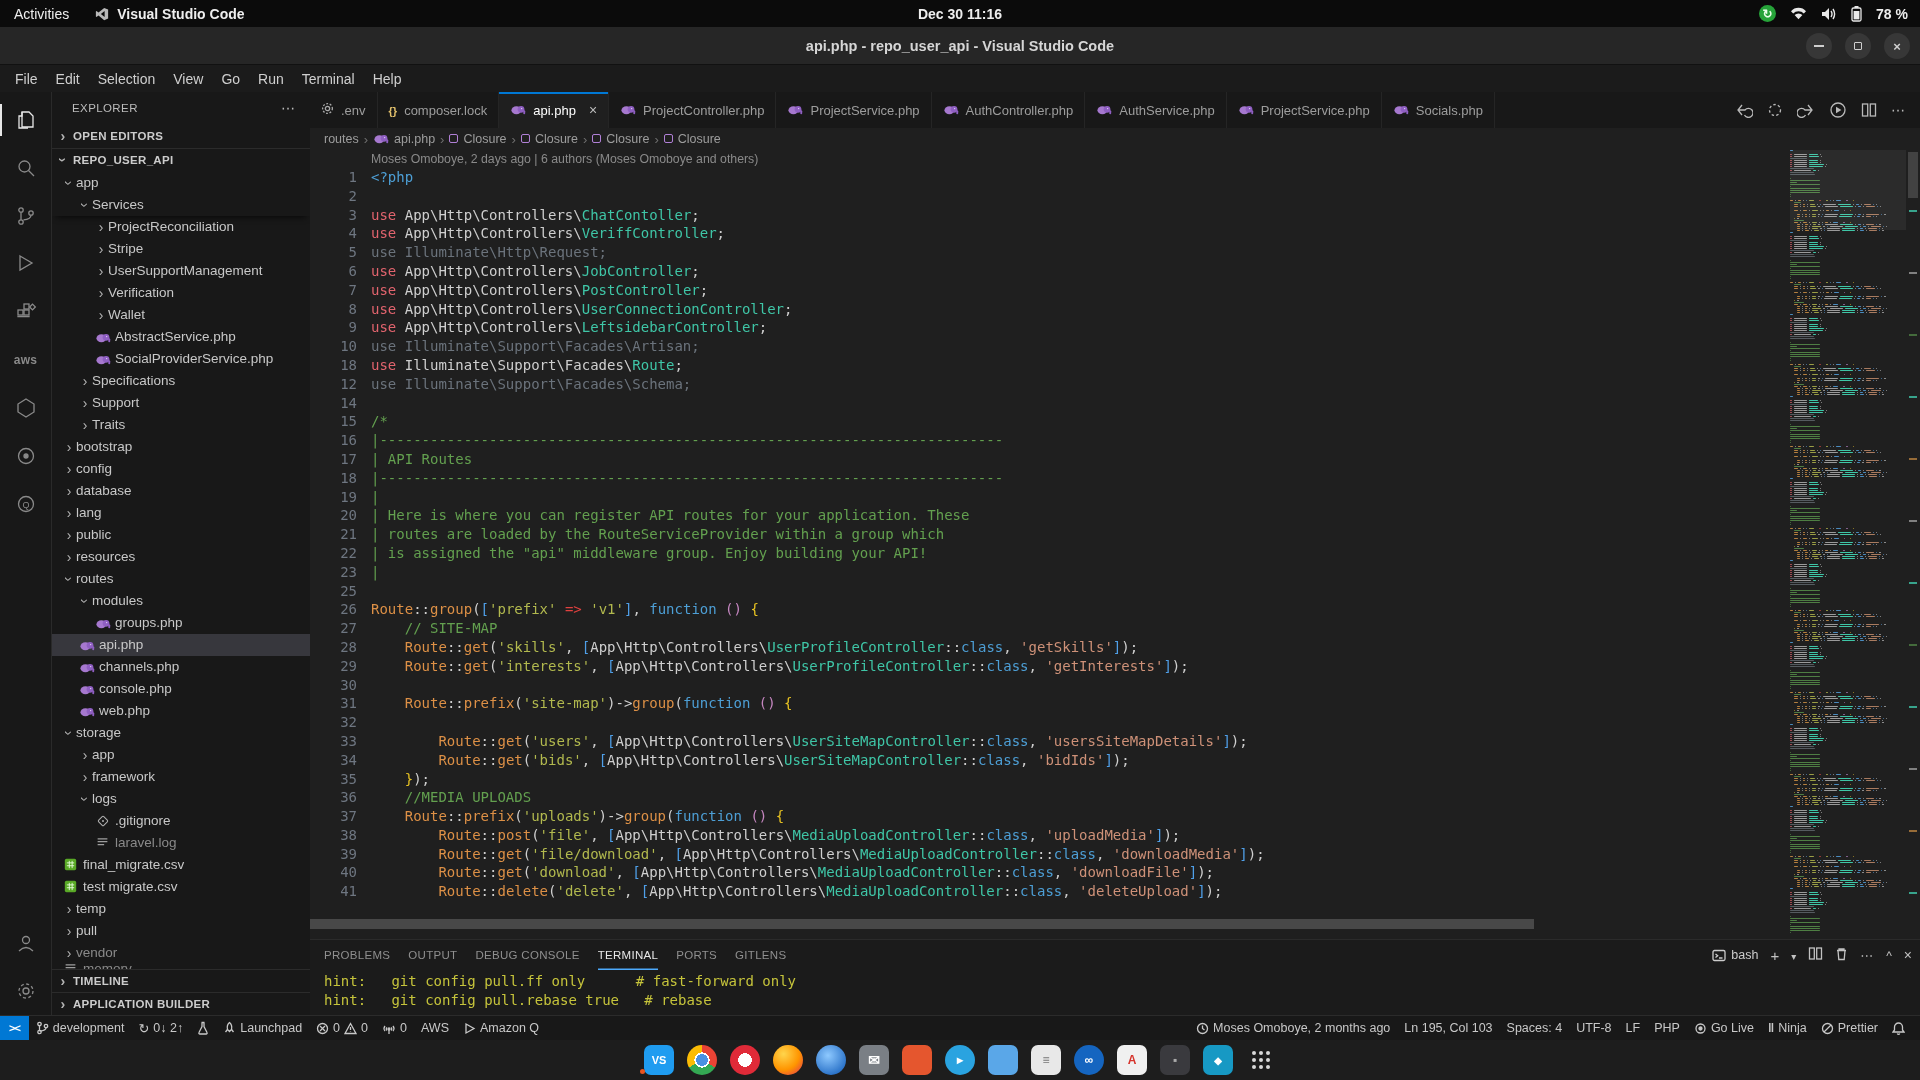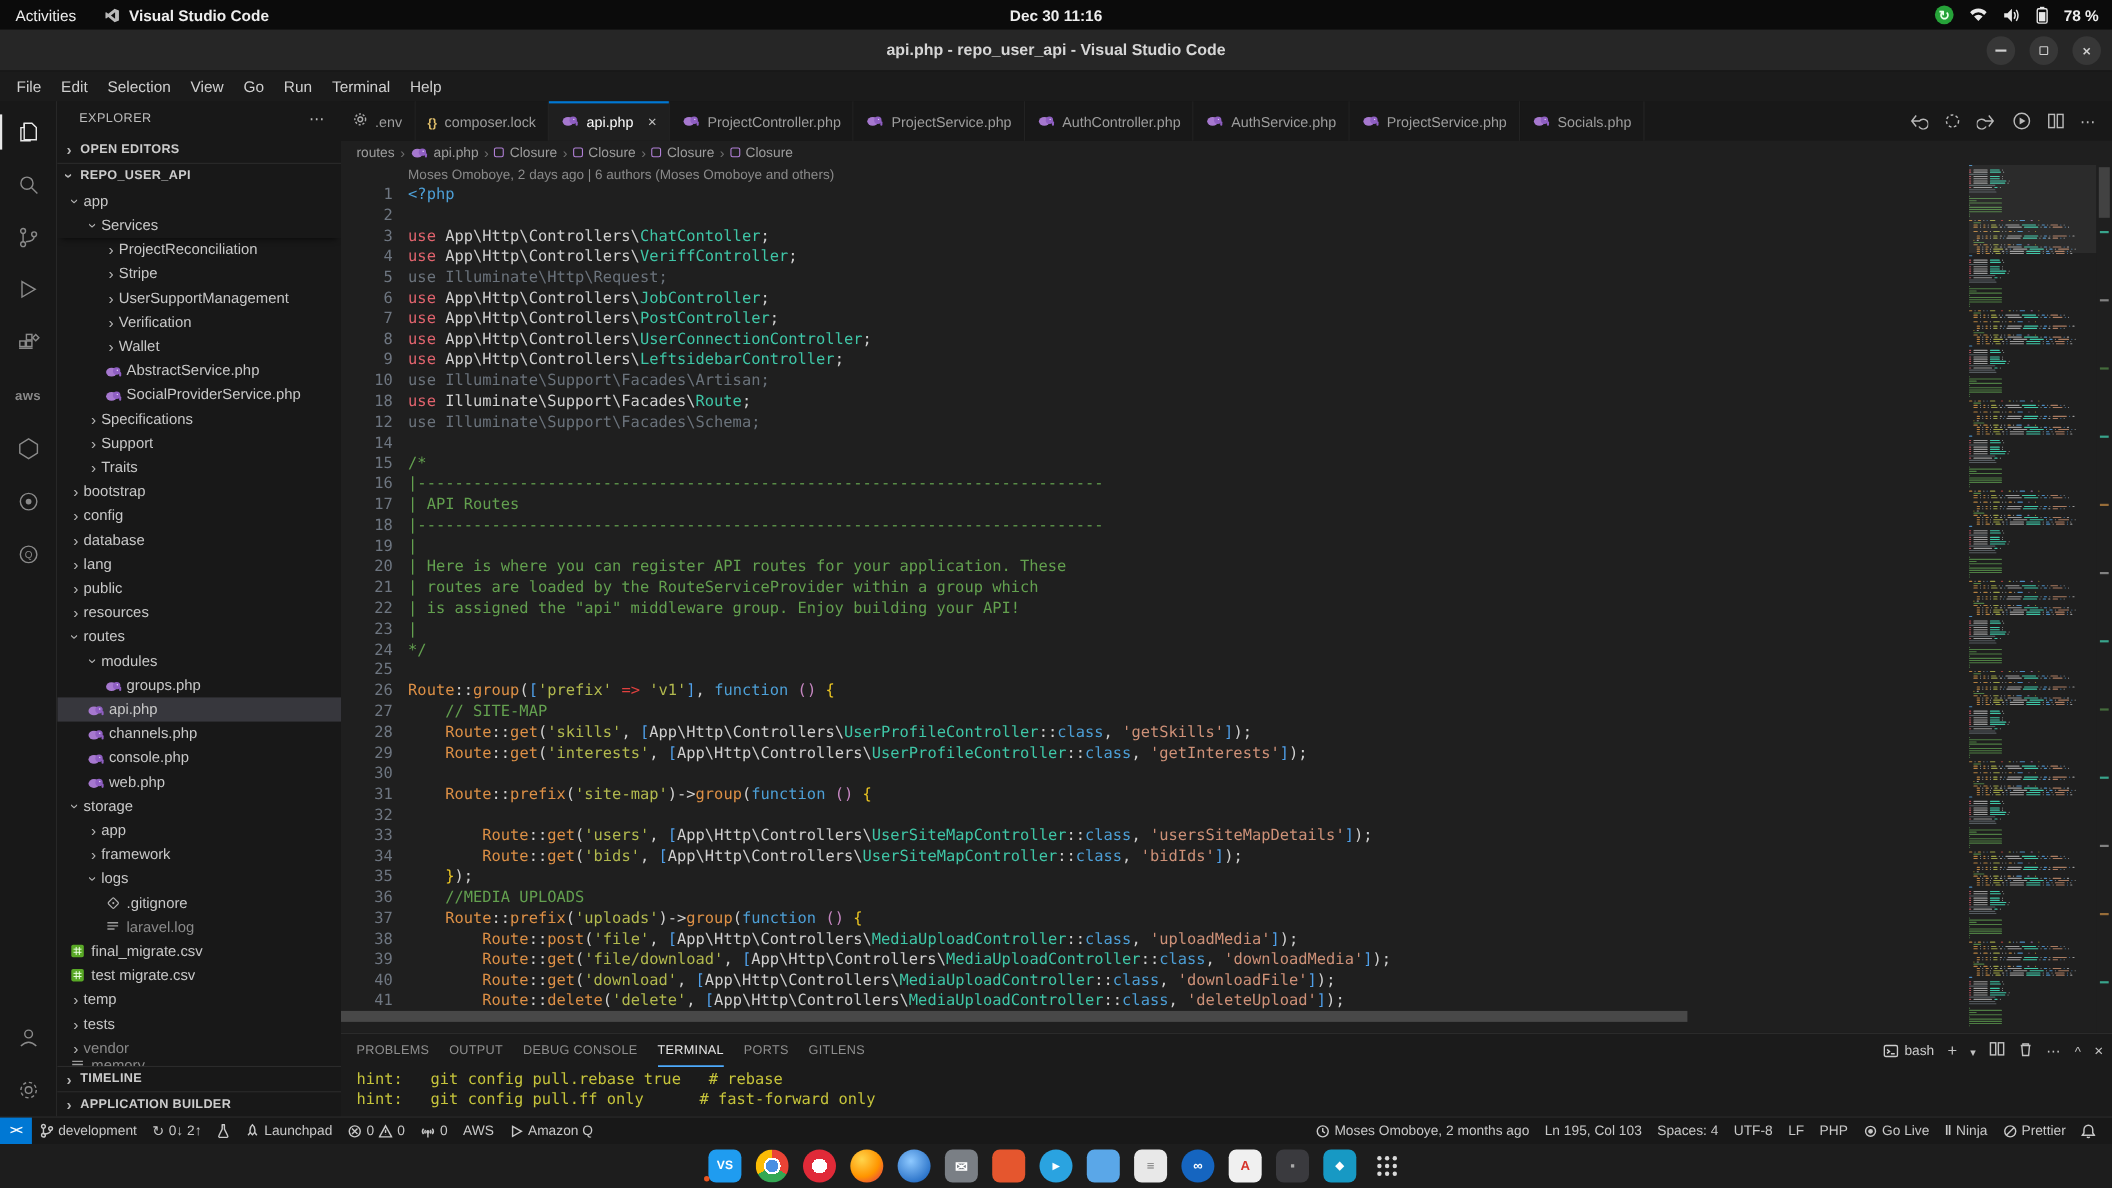--- a/index.html
+++ b/index.html
@@ -466,21 +466,21 @@
               </svg>
             </span>
             <span>test migrate.csv</span>
           </div>
           <div class="trow" style="padding-left: 10px;">
             <span class="chev">›</span>
             <span>temp</span>
           </div>
           <div class="trow" style="padding-left: 10px;">
             <span class="chev">›</span>
-            <span>tests</span>
+            <span>pull</span>
           </div>
           <div class="trow dim" style="padding-left: 10px;">
             <span class="chev">›</span>
             <span>vendor</span>
           </div>
           <div class="trow dim partial" style="padding-left: 10px; text-align: right;">
             <span class="icon">
               <svg width="13" height="13" viewBox="0 0 16 16">
                 <path d="M2 3.5h12 M2 7h12 M2 10.5h8" stroke="#9d9d9d" stroke-width="1.6"></path>
               </svg>
@@ -663,21 +663,20 @@
             <div class="cline"><span class="gut">14</span><span class="ctext"></span></div>
             <div class="cline"><span class="gut">15</span><span class="ctext"><span class="c-cmt">/*</span></span></div>
             <div class="cline"><span class="gut">16</span><span class="ctext"><span class="c-cmt">|--------------------------------------------------------------------------</span></span></div>
             <div class="cline"><span class="gut">17</span><span class="ctext"><span class="c-cmt">| API Routes</span></span></div>
             <div class="cline"><span class="gut">18</span><span class="ctext"><span class="c-cmt">|--------------------------------------------------------------------------</span></span></div>
             <div class="cline"><span class="gut">19</span><span class="ctext"><span class="c-cmt">|</span></span></div>
             <div class="cline"><span class="gut">20</span><span class="ctext"><span class="c-cmt">| Here is where you can register API routes for your application. These</span></span></div>
             <div class="cline"><span class="gut">21</span><span class="ctext"><span class="c-cmt">| routes are loaded by the RouteServiceProvider within a group which</span></span></div>
             <div class="cline"><span class="gut">22</span><span class="ctext"><span class="c-cmt">| is assigned the "api" middleware group. Enjoy building your API!</span></span></div>
             <div class="cline"><span class="gut">23</span><span class="ctext"><span class="c-cmt">|</span></span></div>
-            <div class="cline"><span class="gut">24</span><span class="ctext"><span class="c-cmt">*/</span></span></div>
             <div class="cline"><span class="gut">25</span><span class="ctext"></span></div>
             <div class="cline"><span class="gut">26</span><span class="ctext"><span class="c-call">Route</span><span class="c-fg">::</span><span class="c-call">group</span><span class="c-fg">(</span><span class="c-bb">[</span><span class="c-s1">'prefix'</span><span class="c-fg"> </span><span class="c-op">=&gt;</span><span class="c-fg"> </span><span class="c-s1">'v1'</span><span class="c-bb">]</span><span class="c-fg">, </span><span class="c-kw2">function</span><span class="c-fg"> </span><span class="c-pp">()</span><span class="c-fg"> </span><span class="c-by">{</span></span></div>
             <div class="cline"><span class="gut">27</span><span class="ctext"><span class="c-fg">    </span><span class="c-cmt">// SITE-MAP</span></span></div>
             <div class="cline"><span class="gut">28</span><span class="ctext"><span class="c-fg">    </span><span class="c-call">Route</span><span class="c-fg">::</span><span class="c-call">get</span><span class="c-fg">(</span><span class="c-s1">'skills'</span><span class="c-fg">, </span><span class="c-bb">[</span><span class="c-fg">App\Http\Controllers\</span><span class="c-type">UserProfileController</span><span class="c-fg">::</span><span class="c-kw2">class</span><span class="c-fg">, </span><span class="c-s2">'getSkills'</span><span class="c-bb">]</span><span class="c-fg">);</span></span></div>
             <div class="cline"><span class="gut">29</span><span class="ctext"><span class="c-fg">    </span><span class="c-call">Route</span><span class="c-fg">::</span><span class="c-call">get</span><span class="c-fg">(</span><span class="c-s1">'interests'</span><span class="c-fg">, </span><span class="c-bb">[</span><span class="c-fg">App\Http\Controllers\</span><span class="c-type">UserProfileController</span><span class="c-fg">::</span><span class="c-kw2">class</span><span class="c-fg">, </span><span class="c-s2">'getInterests'</span><span class="c-bb">]</span><span class="c-fg">);</span></span></div>
             <div class="cline"><span class="gut">30</span><span class="ctext"></span></div>
             <div class="cline"><span class="gut">31</span><span class="ctext"><span class="c-fg">    </span><span class="c-call">Route</span><span class="c-fg">::</span><span class="c-call">prefix</span><span class="c-fg">(</span><span class="c-s1">'site-map'</span><span class="c-fg">)</span><span class="c-fg">-&gt;</span><span class="c-call">group</span><span class="c-fg">(</span><span class="c-kw2">function</span><span class="c-fg"> </span><span class="c-pp">()</span><span class="c-fg"> </span><span class="c-by">{</span></span></div>
             <div class="cline"><span class="gut">32</span><span class="ctext"></span></div>
             <div class="cline"><span class="gut">33</span><span class="ctext"><span class="c-fg">        </span><span class="c-call">Route</span><span class="c-fg">::</span><span class="c-call">get</span><span class="c-fg">(</span><span class="c-s1">'users'</span><span class="c-fg">, </span><span class="c-bb">[</span><span class="c-fg">App\Http\Controllers\</span><span class="c-type">UserSiteMapController</span><span class="c-fg">::</span><span class="c-kw2">class</span><span class="c-fg">, </span><span class="c-s2">'usersSiteMapDetails'</span><span class="c-bb">]</span><span class="c-fg">);</span></span></div>
             <div class="cline"><span class="gut">34</span><span class="ctext"><span class="c-fg">        </span><span class="c-call">Route</span><span class="c-fg">::</span><span class="c-call">get</span><span class="c-fg">(</span><span class="c-s1">'bids'</span><span class="c-fg">, </span><span class="c-bb">[</span><span class="c-fg">App\Http\Controllers\</span><span class="c-type">UserSiteMapController</span><span class="c-fg">::</span><span class="c-kw2">class</span><span class="c-fg">, </span><span class="c-s2">'bidIds'</span><span class="c-bb">]</span><span class="c-fg">);</span></span></div>
@@ -3539,21 +3538,21 @@
                   <rect x="8.7" y="2" width="4.8" height="11"></rect>
                 </svg></span>
               <span><svg width="13" height="14" viewBox="0 0 13 14" fill="none" stroke="currentColor" stroke-width="1.3">
                   <path d="M2 3.5 h9 M4 3.5 v-1.5 h5 v1.5 M3 3.5 l0.8 9 h5.4 l0.8-9"></path>
                 </svg></span>
               <span><span style="letter-spacing:1px">⋯</span></span>
               <span><span style="font-size:12px">^</span></span>
               <span><span style="font-size:14px">×</span></span>
             </div>
           </div>
-        <div class="term-body" id="termbody"><div>hint:   git config pull.rebase true   # rebase</div><div>hint:   git config pull.ff only      # fast-forward only</div></div>
+        <div class="term-body" id="termbody"><div>hint:   git config pull.ff only      # fast-forward only</div><div>hint:   git config pull.rebase true   # rebase</div></div>
       </div>
     </div>
   </div>
 
   <div class="statusbar">
     <div class="remotebox">&gt;&lt;</div>
     <div class="sleft" id="statusleft">
         <div class="sitem">
           <span>
             <svg width="13" height="14" viewBox="0 0 13 14" fill="none" stroke="currentColor" stroke-width="1.3">

